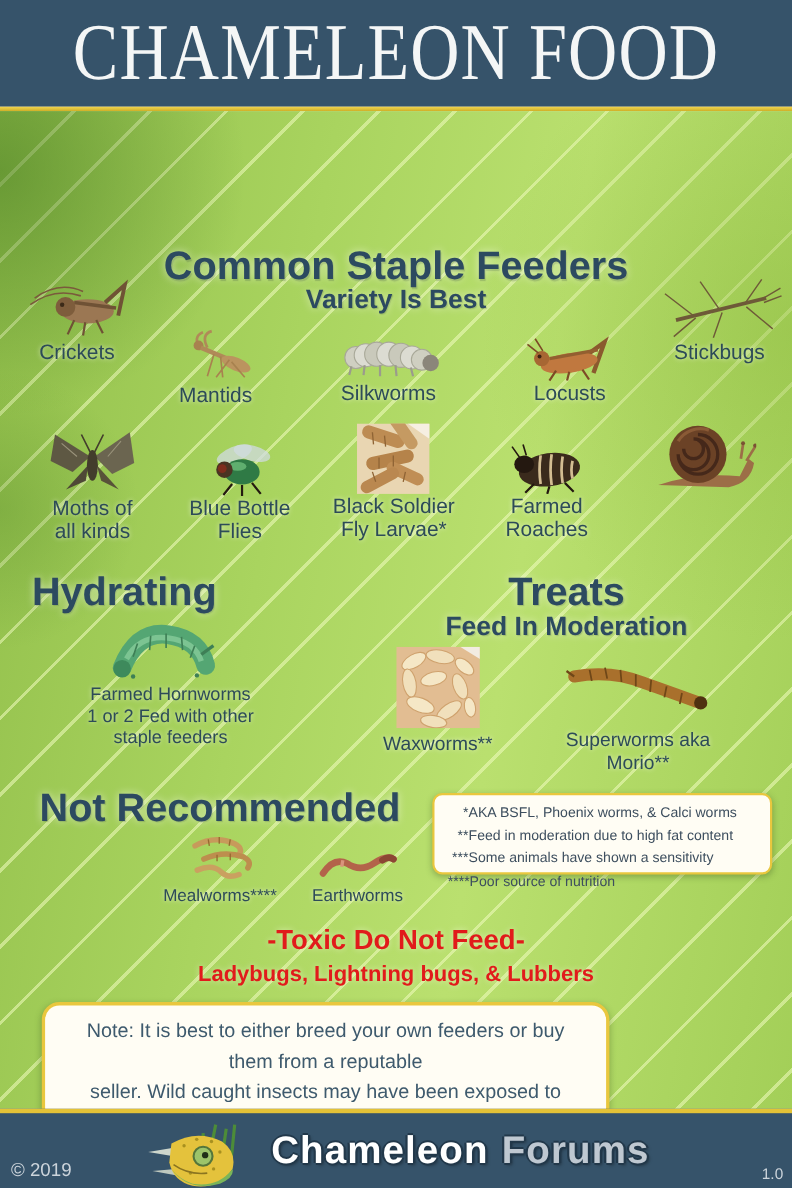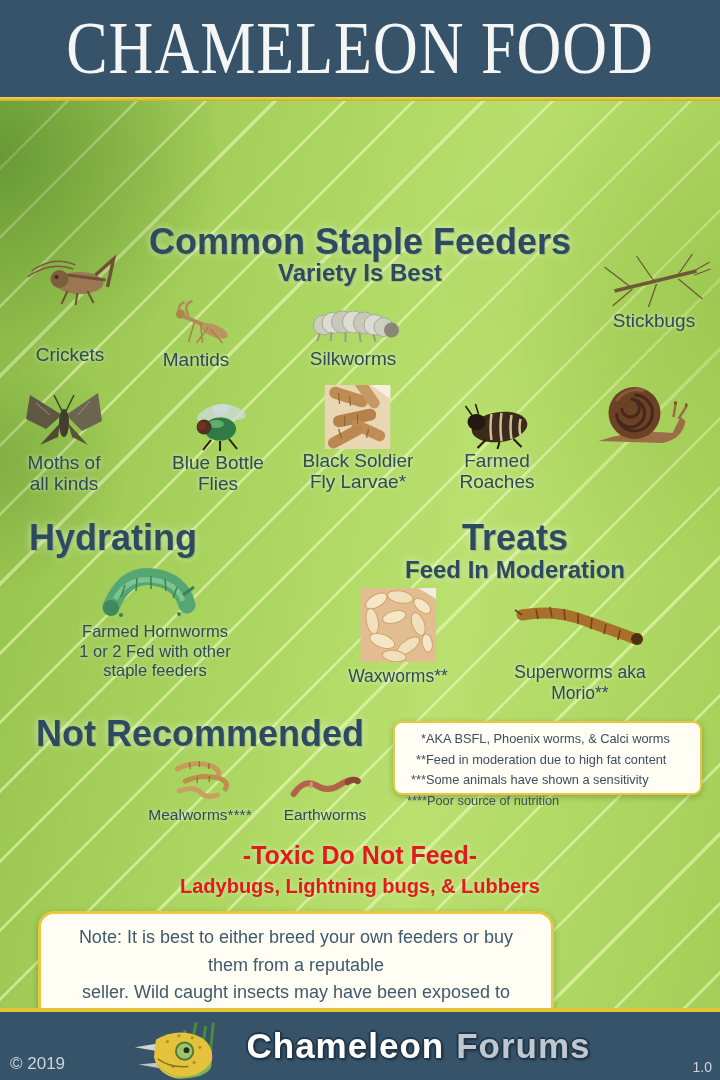--- a/index.html
+++ b/index.html
@@ -78,21 +78,21 @@
   <div class="titlebar">
     <h1>CHAMELEON FOOD</h1>
   </div>
   <div class="gold-rule"></div>
 
   <div class="leaf">
 
     <div class="h-big" style="left:360px; top:120px;">Common Staple Feeders</div>
     <div class="h-mid" style="left:360px; top:158px;">Variety Is Best</div>
 
-    <div class="item" style="left:70px; top:150px;gap:34px;">
+    <div class="item" style="left:70px; top:150px;">
       <svg width="105" height="58" viewBox="0 0 105 58">
         <path d="M14 20 Q36 4 58 14 M10 26 Q32 10 56 18" stroke="#7a5a3c" fill="none" stroke-width="1.5"></path>
         <ellipse cx="62" cy="32" rx="24" ry="11" fill="#9b7753"></ellipse>
         <path d="M50 24 L88 29" stroke="#6f5235" stroke-width="3"></path>
         <circle cx="42" cy="28" r="9" fill="#7e5d3c"></circle>
         <circle cx="39" cy="26" r="2" fill="#3c2a18"></circle>
         <path d="M78 24 L96 8 L90 36" stroke="#6f5235" stroke-width="3.5" fill="none"></path>
         <path d="M50 40 L44 53 M60 42 L58 54 M70 40 L76 52" stroke="#6f5235" stroke-width="2"></path>
       </svg>
       <div class="lbl">Crickets</div>
@@ -117,31 +117,43 @@
         <circle cx="48" cy="21" r="11" fill="#dcdcd2" stroke="#a8a898"></circle>
         <circle cx="59" cy="22" r="11" fill="#c9c9bb" stroke="#a8a898"></circle>
         <circle cx="69" cy="24" r="10.5" fill="#dcdcd2" stroke="#a8a898"></circle>
         <circle cx="78" cy="26" r="9.5" fill="#cfcfc1" stroke="#a8a898"></circle>
         <circle cx="86" cy="29" r="7.5" fill="#8b867a"></circle>
         <path d="M14 32 L12 40 M26 31 L25 40 M40 31 L40 41 M54 31 L55 41 M68 33 L70 41" stroke="#9b9b8d" stroke-width="2"></path>
       </svg>
       <div class="lbl">Silkworms</div>
     </div>
 
+    <div class="item" style="left:518px; top:202px;">
+      <svg width="85" height="44" viewBox="0 0 85 44">
+        <path d="M52 24 L74 8 L64 36" stroke="#8a5a2e" stroke-width="4" fill="none"></path>
+        <ellipse cx="42" cy="27" rx="26" ry="9" fill="#c0783f" transform="rotate(-8 42 27)"></ellipse>
+        <path d="M24 23 L68 15" stroke="#935f30" stroke-width="3"></path>
+        <circle cx="17" cy="23" r="7" fill="#a76733"></circle>
+        <circle cx="15" cy="21" r="1.8" fill="#3c2212"></circle>
+        <path d="M14 18 L4 10 M18 16 L11 5" stroke="#7d4a26" stroke-width="1.5"></path>
+        <path d="M30 34 L24 43 M42 35 L40 43 M54 33 L60 42" stroke="#7d4a26" stroke-width="2"></path>
+      </svg>
+      <div class="lbl">Locusts</div>
+    </div>
 
     <div class="item" style="left:654px; top:148px;">
       <svg width="115" height="60" viewBox="0 0 115 60">
         <path d="M18 42 L100 22" stroke="#6e5a38" stroke-width="3.5"></path>
         <path d="M96 23 L113 13 M98 26 L114 20" stroke="#6e5a38" stroke-width="1.3"></path>
         <path d="M34 38 L8 18 M36 40 L16 57 M58 33 L40 7 M60 35 L52 58 M80 28 L96 5 M82 30 L106 50" stroke="#6e5a38" stroke-width="1.3"></path>
       </svg>
       <div class="lbl">Stickbugs</div>
     </div>
 
-    <div class="item" style="left:64px; top:284px;">
+    <div class="item" style="left:84px; top:284px;">
       <svg width="80" height="66" viewBox="0 0 80 66">
         <path d="M38 30 L6 10 L2 34 L22 44 Z" fill="#5e5843"></path>
         <path d="M42 30 L74 8 L78 36 L58 46 Z" fill="#6b6550"></path>
         <path d="M36 38 L16 60 L34 52 Z" fill="#4f4936"></path>
         <path d="M44 38 L64 60 L48 52 Z" fill="#585239"></path>
         <ellipse cx="40" cy="38" rx="5" ry="14" fill="#433d2c"></ellipse>
         <path d="M38 26 L30 10 M42 26 L50 10" stroke="#433d2c" stroke-width="1.5"></path>
         <path d="M12 18 L26 30 M66 16 L54 30" stroke="#9a937b" stroke-width="1"></path>
       </svg>
       <div class="lbl">Moths of

